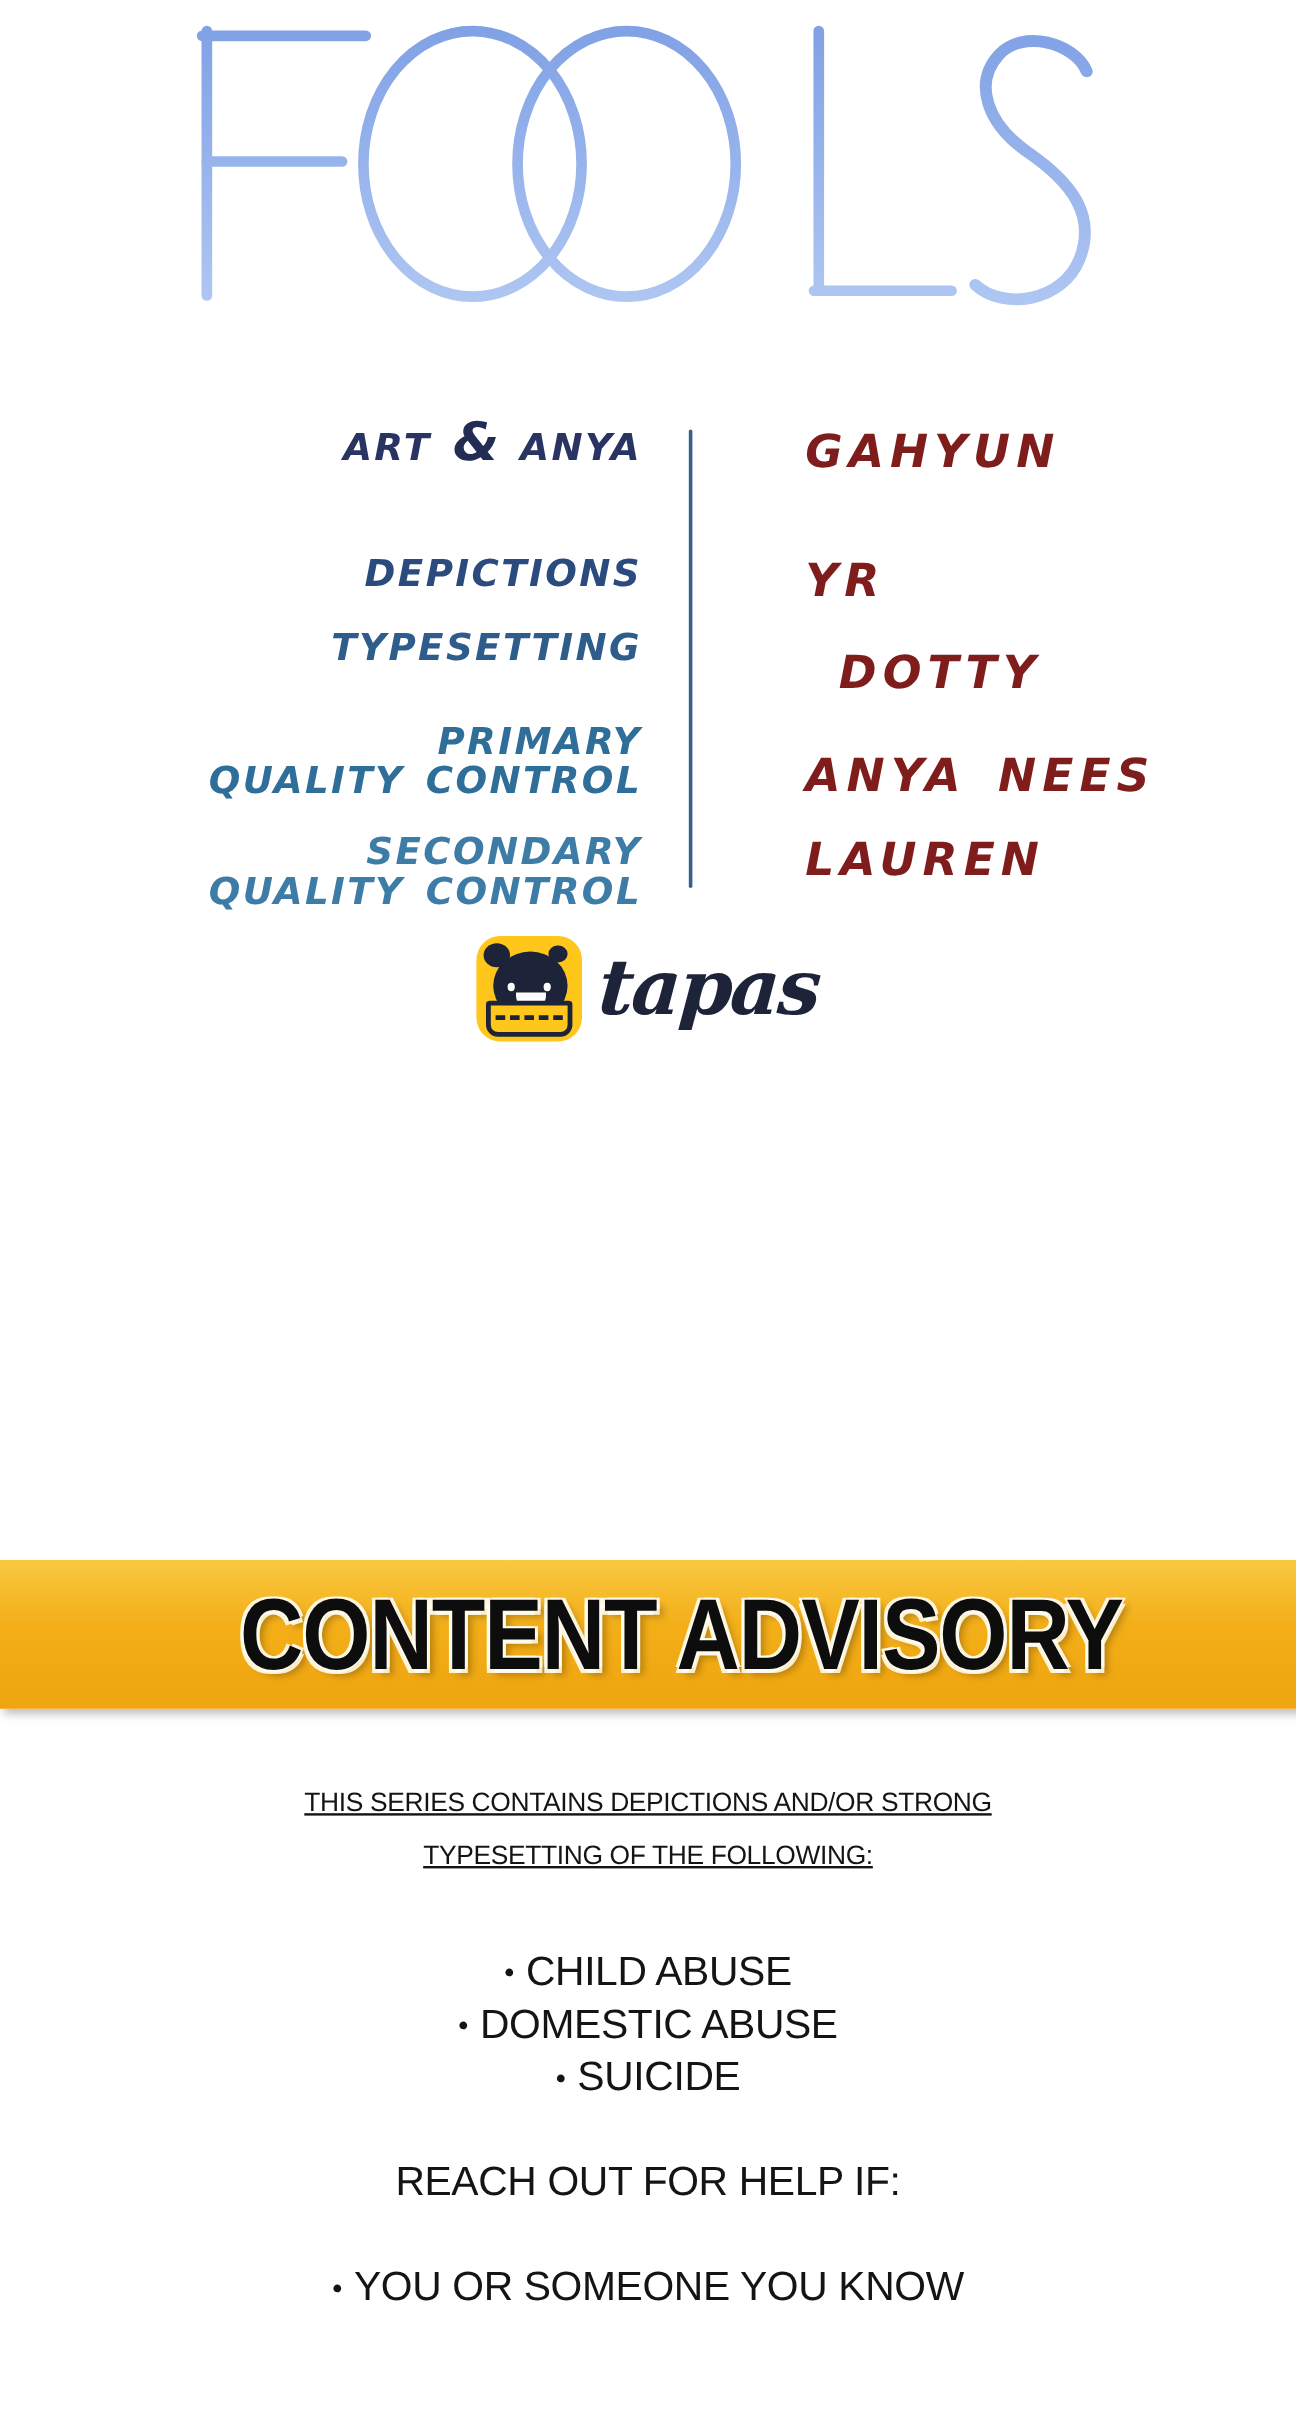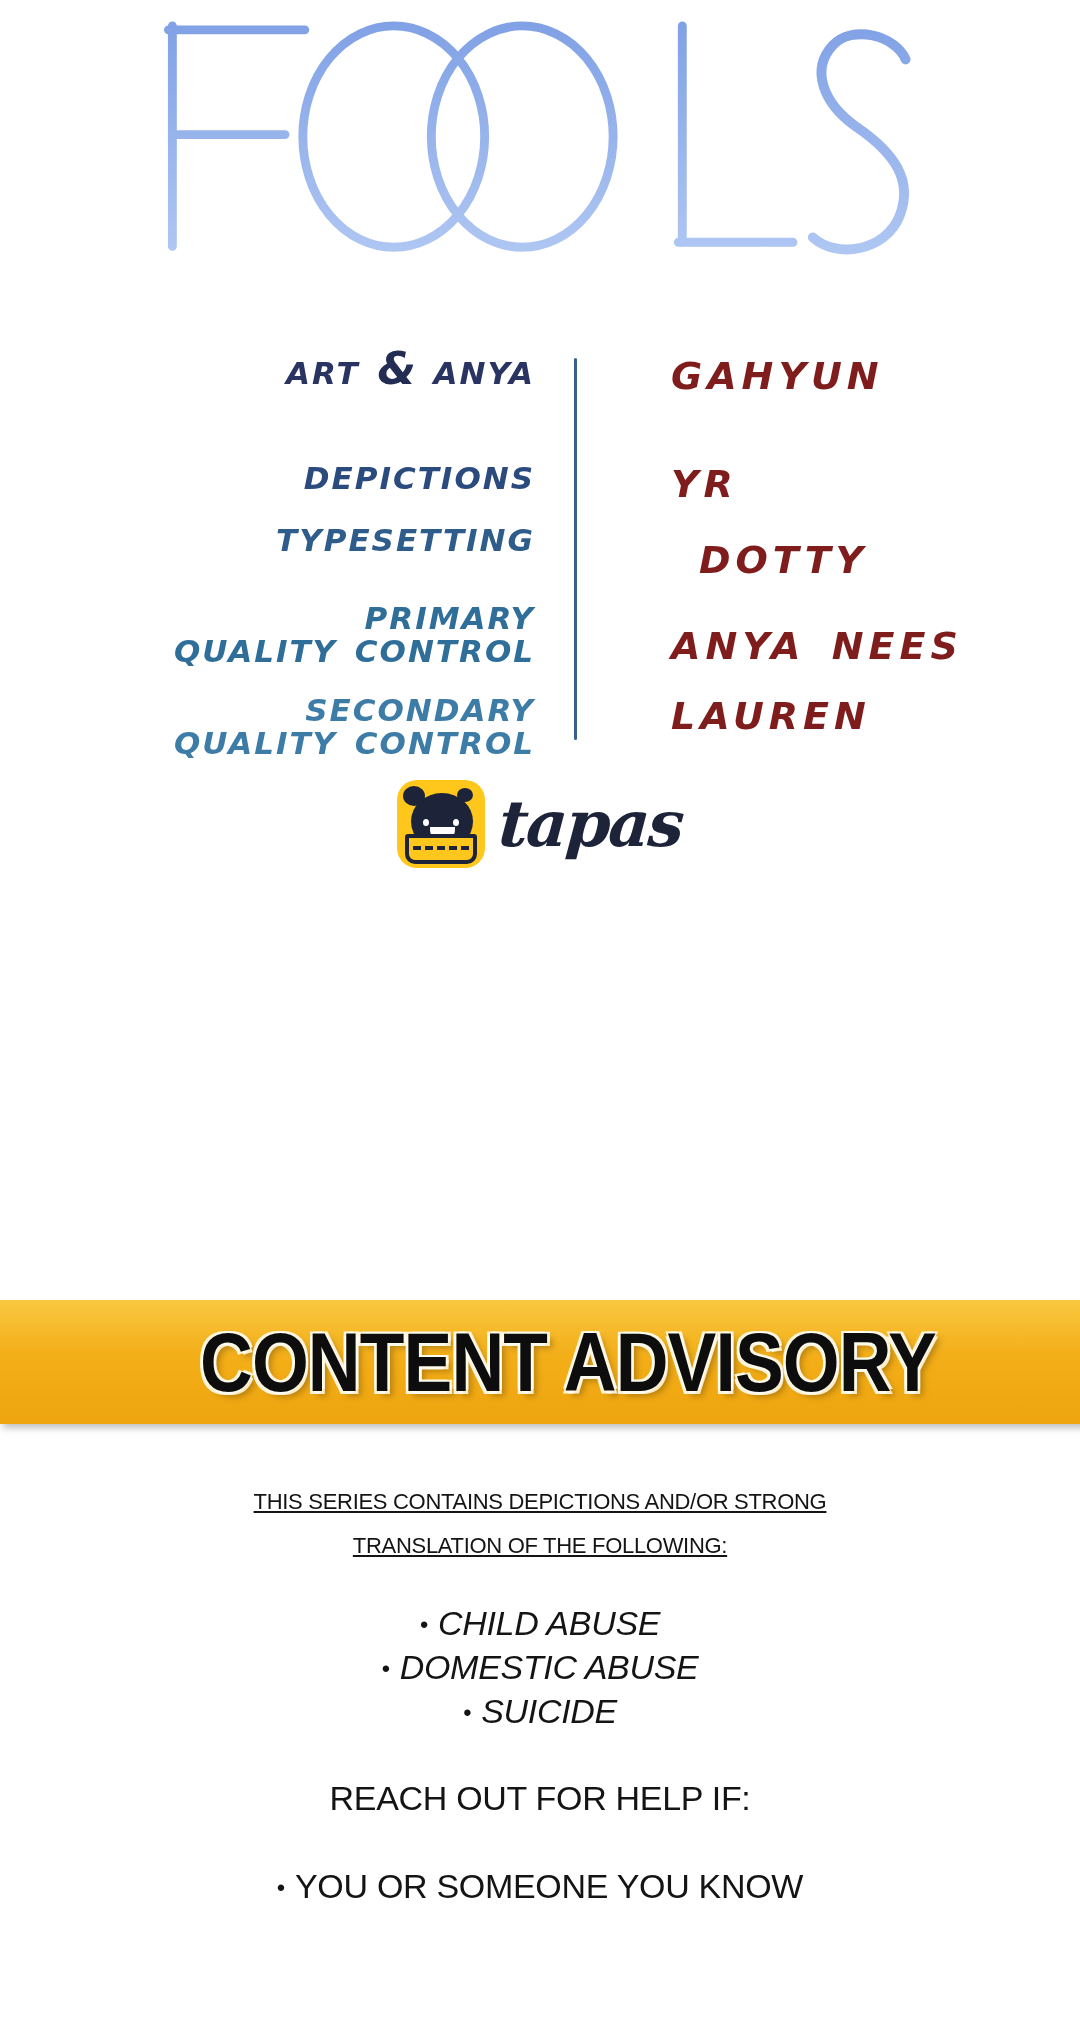--- a/index.html
+++ b/index.html
@@ -97,21 +97,21 @@
       -3px  3px 0 rgba(255,252,238,0.9),
        3px  3px 0 rgba(255,248,225,0.9),
        6px  5px 7px rgba(95,60,0,0.4);
   }
 
   
   .advisory{
     text-align:center;color:#141414;font-family:"Liberation Sans",sans-serif;
   }
   .advisory .intro{margin-top:56px;font-size:22px;line-height:44px;letter-spacing:-0.3px;text-decoration:underline;}
-  .advisory .bullets{margin-top:34px;font-size:34px;line-height:42px;letter-spacing:-0.3px;font-style:italic;}
+  .advisory .bullets{margin-top:54px;font-size:34px;line-height:42px;letter-spacing:-0.3px;}
   .advisory .bullet-char{font-size:24px;vertical-align:2px;margin-right:10px;}
   .advisory .reach-out{margin-top:42px;font-size:34px;line-height:44px;letter-spacing:-0.3px;}
   .advisory .footer-line{margin-top:44px;font-size:34px;line-height:44px;letter-spacing:-0.3px;}
 </style>
 </head>
 <body>
 
 <div class="page">
 
   <div class="title-wrap" role="img" aria-label="FOOLS">
@@ -195,21 +195,21 @@
     <div class="tapas-wordmark">tapas</div>
   </div>
 
   <div class="banner">
     <span class="banner-text">CONTENT ADVISORY</span>
   </div>
 
   <div class="advisory">
     <div class="intro">
       <div>THIS SERIES CONTAINS DEPICTIONS AND/OR STRONG</div>
-      <div>TRANSLATION OF THE FOLLOWING:</div>
+      <div>TYPESETTING OF THE FOLLOWING:</div>
     </div>
 
     <div class="bullets">
       <div>
         <span class="bullet-char">•</span><span>CHILD ABUSE</span>
       </div>
       <div>
         <span class="bullet-char">•</span><span>DOMESTIC ABUSE</span>
       </div>
       <div>

